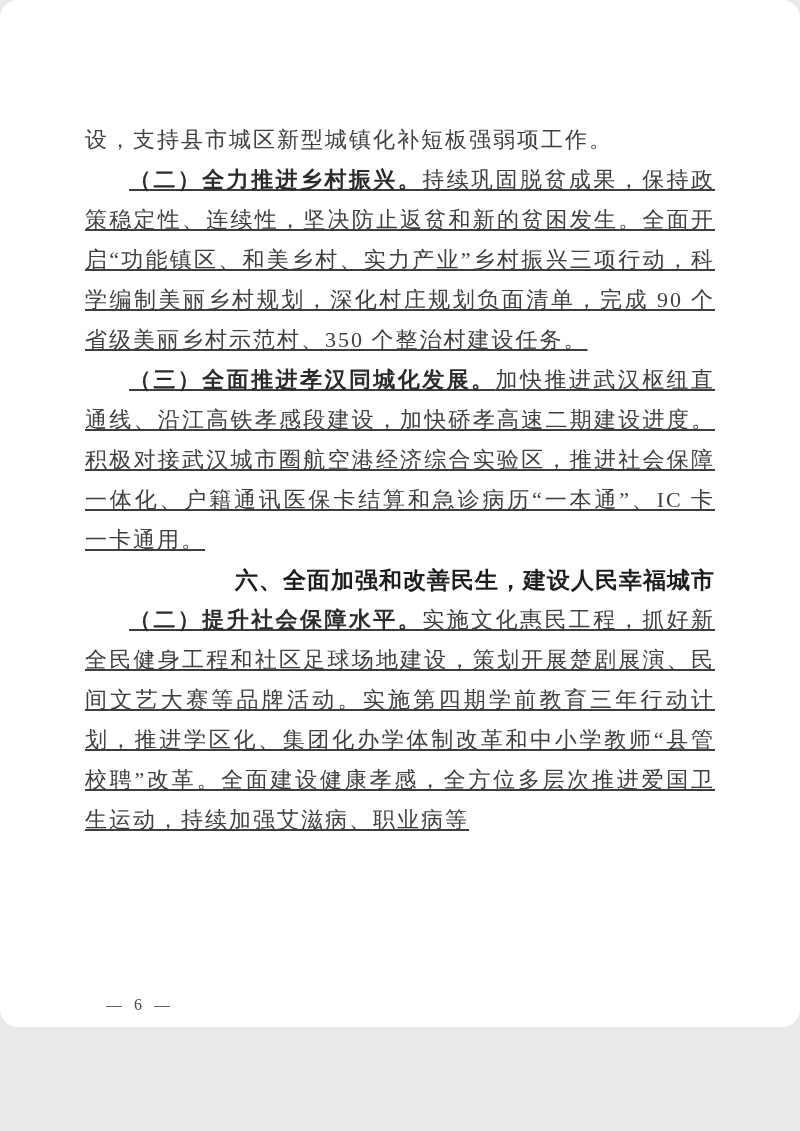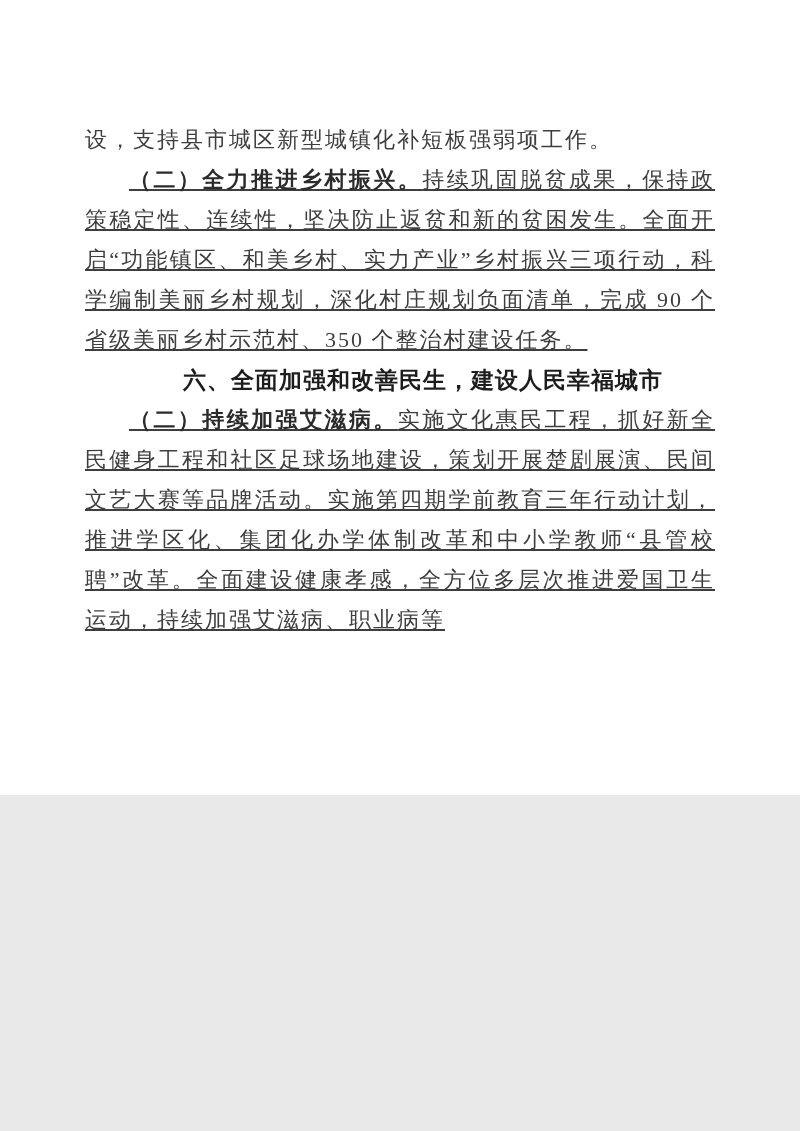--- a/index.html
+++ b/index.html
@@ -3,25 +3,26 @@
 <meta charset="utf-8">
 <style>
   html, body {
     margin: 0;
     padding: 0;
     background: #e9e9e9;
   }
   .page {
     position: relative;
     width: 800px;
-    height: 795px;
+    height: 1027px;
     margin: 0 auto;
     background: #ffffff;
     overflow: hidden;
     font-family: "Liberation Serif", "DejaVu Serif", serif;
+    border-radius: 18px;
   }
   .content {
     position: absolute;
     top: 120px;
     left: 85px;
     width: 630px;
     color: #3e3e3e;
     font-size: 22px;
     line-height: 40px;
     letter-spacing: 2px;
@@ -43,21 +44,21 @@
   }
   h2.section-heading {
     margin: 0;
     font-family: "Liberation Sans", "DejaVu Sans", sans-serif;
     font-weight: bold;
     font-size: 23px;
     line-height: 40px;
     letter-spacing: 1px;
     color: #1d1d1d;
     text-indent: 2em;
-    text-align: center;
+    text-align: right;
   }
   .footer {
     position: absolute;
     left: 106px;
     top: 996px;
     color: #4a4a4a;
     font-size: 16px;
     letter-spacing: 4px;
     font-family: "Liberation Serif", "DejaVu Serif", serif;
   }
@@ -65,22 +66,23 @@
 </head>
 <body>
 
 <div class="page">
   <div class="content">
 
     <p class="continuation"><span>设，支持县市城区新型城镇化补短板强弱项工作。</span></p>
 
     <p class="paragraph"><span class="lead">（二）全力推进乡村振兴。</span><span>持续巩固脱贫成果，保持政策稳定性、连续性，坚决防止返贫和新的贫困发生。全面开启“功能镇区、和美乡村、实力产业”乡村振兴三项行动，科学编制美丽乡村规划，深化村庄规划负面清单，完成 90 个省级美丽乡村示范村、350 个整治村建设任务。</span></p>
 
+    <p class="paragraph"><span class="lead">（三）全面推进孝汉同城化发展。</span><span>加快推进武汉枢纽直通线、沿江高铁孝感段建设，加快硚孝高速二期建设进度。积极对接武汉城市圈航空港经济综合实验区，推进社会保障一体化、户籍通讯医保卡结算和急诊病历“一本通”、IC 卡一卡通用。</span></p>
 
     <h2 class="section-heading">六、全面加强和改善民生，建设人民幸福城市</h2>
 
 
-    <p class="paragraph"><span class="lead">（二）持续加强艾滋病。</span><span>实施文化惠民工程，抓好新全民健身工程和社区足球场地建设，策划开展楚剧展演、民间文艺大赛等品牌活动。实施第四期学前教育三年行动计划，推进学区化、集团化办学体制改革和中小学教师“县管校聘”改革。全面建设健康孝感，全方位多层次推进爱国卫生运动，持续加强艾滋病、职业病等</span></p>
+    <p class="paragraph"><span class="lead">（二）提升社会保障水平。</span><span>实施文化惠民工程，抓好新全民健身工程和社区足球场地建设，策划开展楚剧展演、民间文艺大赛等品牌活动。实施第四期学前教育三年行动计划，推进学区化、集团化办学体制改革和中小学教师“县管校聘”改革。全面建设健康孝感，全方位多层次推进爱国卫生运动，持续加强艾滋病、职业病等</span></p>
 
   </div>
 
   <div class="footer">— 6 —</div>
 </div>
 
 </body></html>

